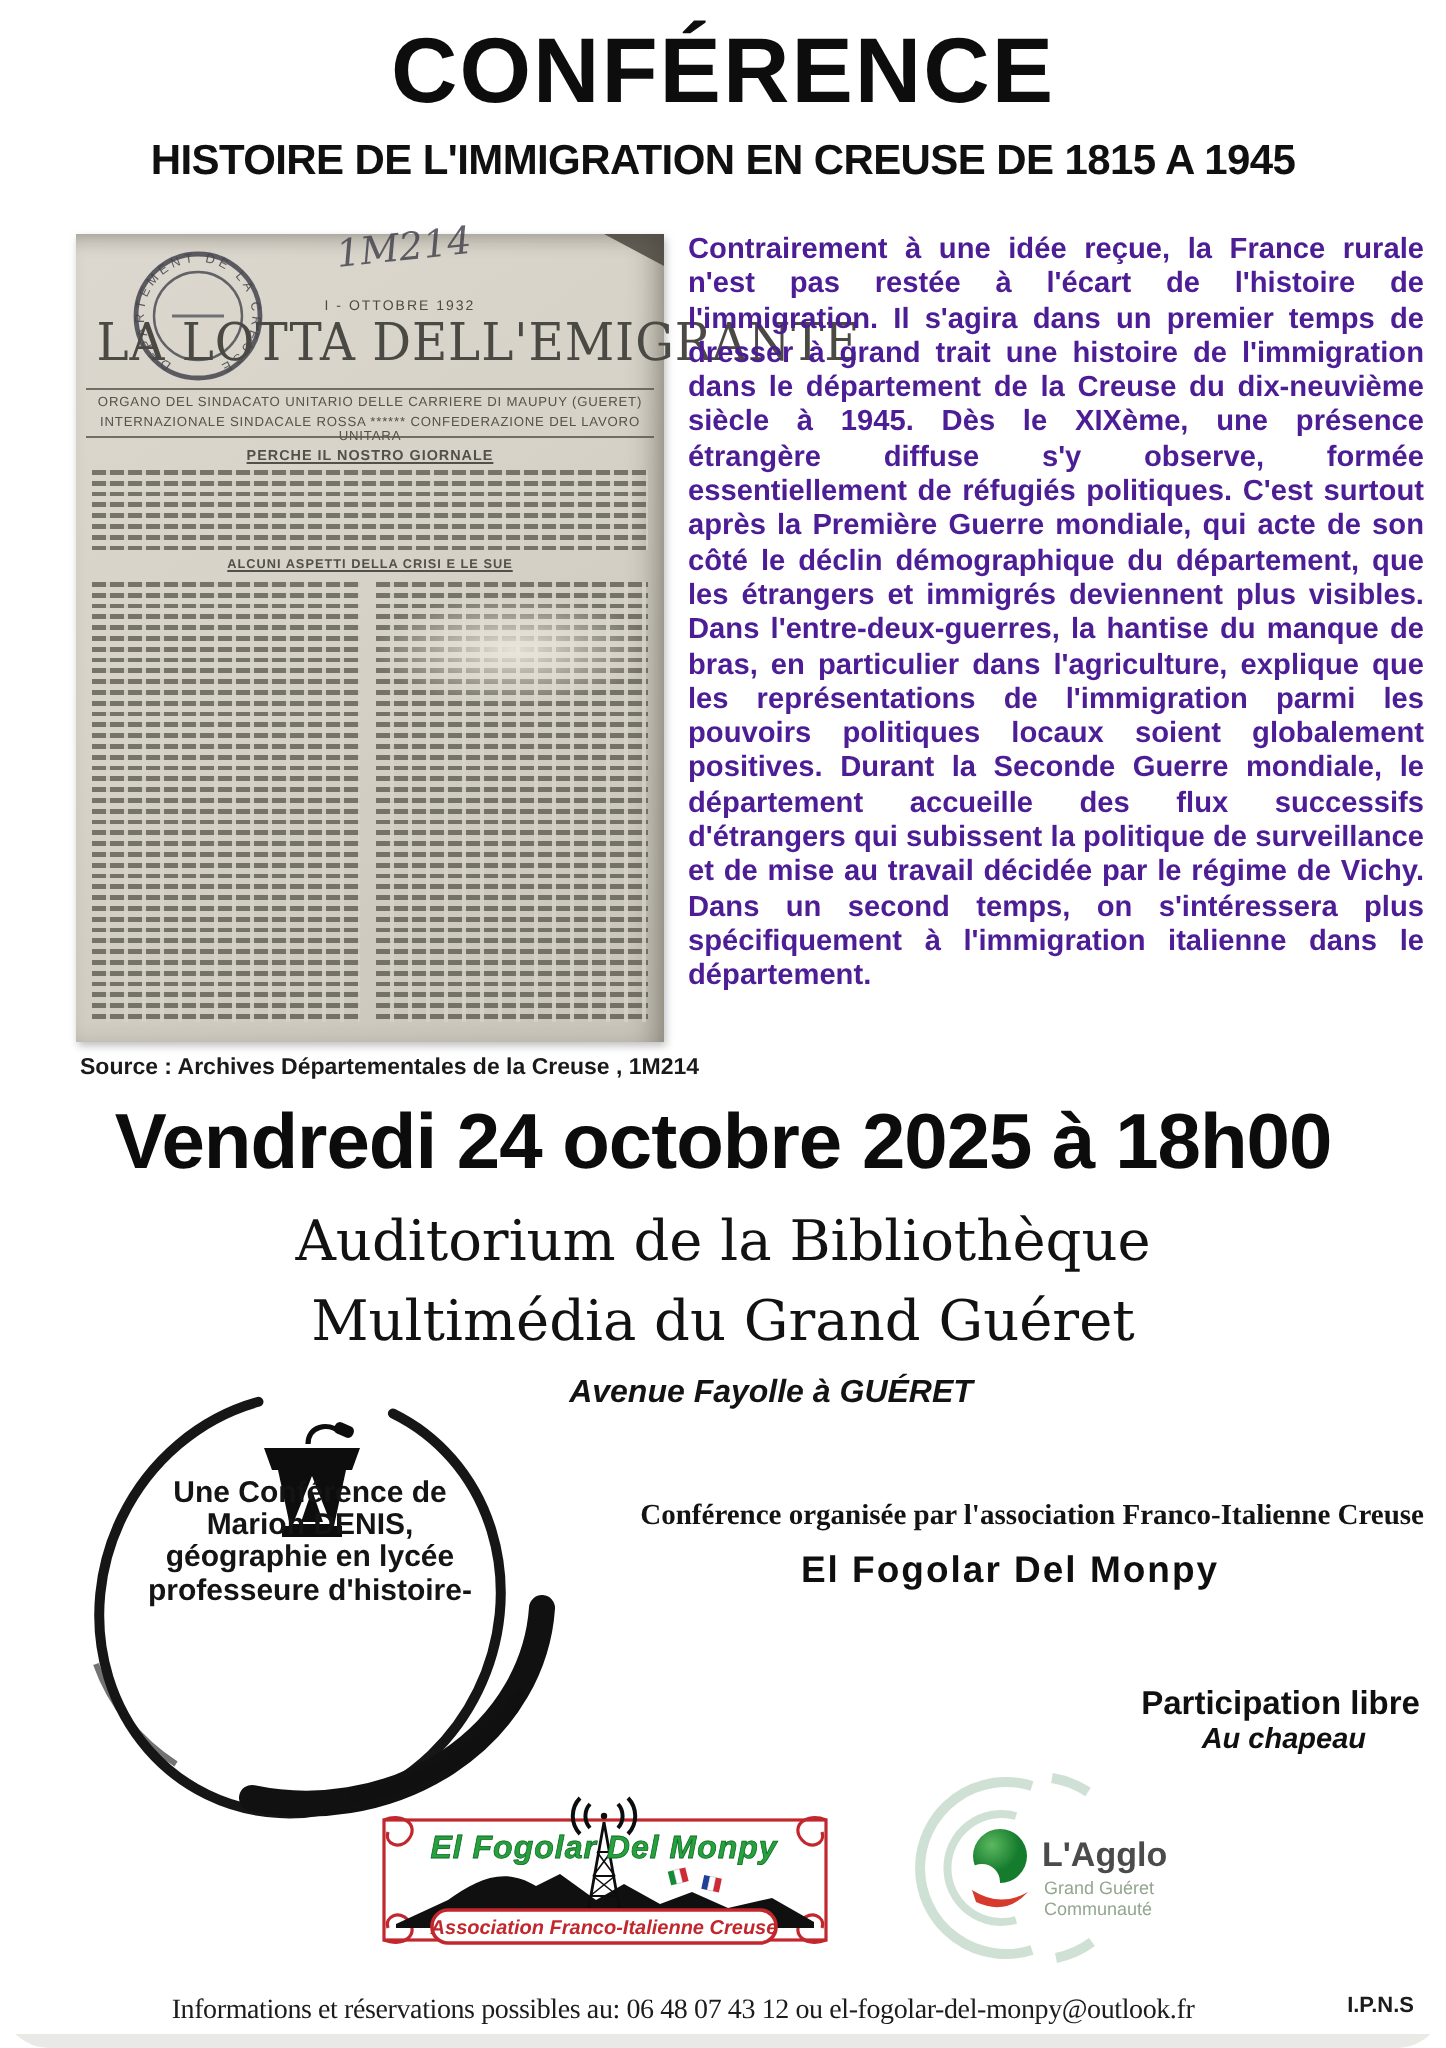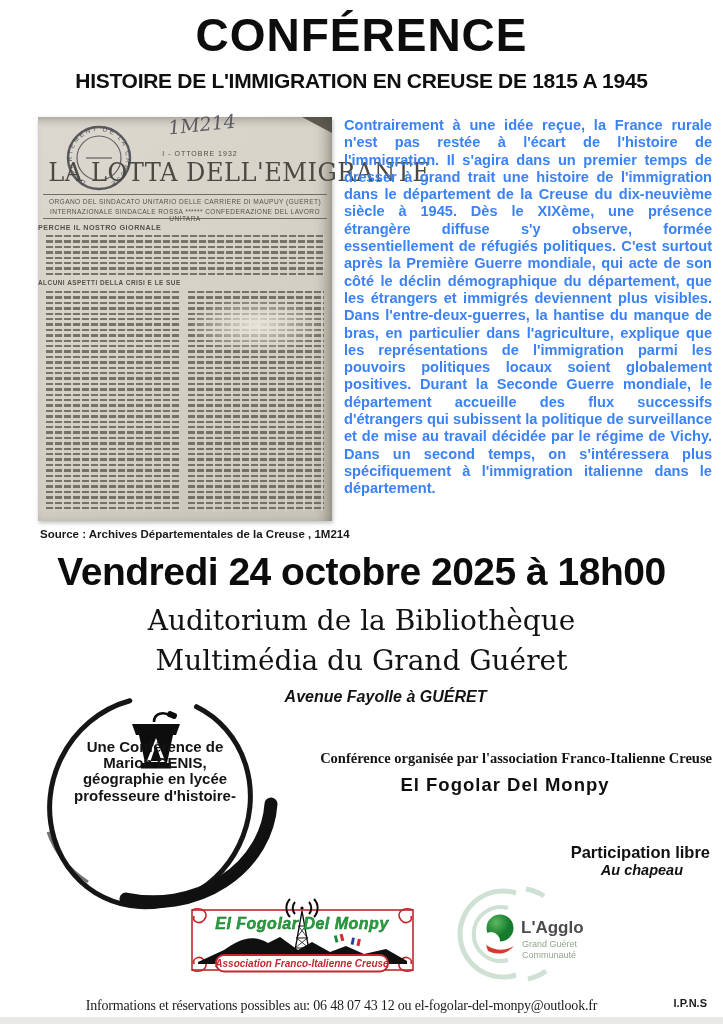--- a/index.html
+++ b/index.html
@@ -1,17 +1,17 @@
 <!DOCTYPE html>
 <html><head>
 <meta charset="utf-8">
 <style>
   html,body{margin:0;padding:0;background:#ffffff;}
   .poster{position:relative;width:723px;height:1024px;background:#fff;overflow:hidden;
-          font-family:"Liberation Sans",sans-serif;color:#111;}
+          font-family:"Liberation Sans",sans-serif;color:#111;border-radius:25px;}
   .abs{position:absolute;}
 
   .title{top:8px;left:0;right:0;text-align:center;font-size:46px;font-weight:800;
          letter-spacing:1px;color:#0d0d0d;}
   .subtitle{top:69px;left:0;right:0;text-align:center;font-size:21px;font-weight:800;
             letter-spacing:-0.3px;color:#101010;}
 
   
   .scan{left:38px;top:117px;width:294px;height:404px;
         background:linear-gradient(145deg,#dcd8cf 0%,#d6d2c7 45%,#c8c4b9 100%);
@@ -25,35 +25,35 @@
   .npDate{position:absolute;left:0;top:33px;width:100%;text-align:center;padding-left:30px;
         box-sizing:border-box;font-size:7px;letter-spacing:1px;color:#4e4b42;}
   .masthead{position:absolute;left:0;top:40px;width:100%;text-align:center;white-space:nowrap;
         font-family:"DejaVu Serif",serif;font-size:26px;color:#4b4944;letter-spacing:.5px;
         transform:scaleX(.93);transform-origin:center;}
   .npRule{position:absolute;left:5px;right:5px;border-top:1.5px solid #57544b;opacity:.8;}
   .r1{top:77px;} .r2{top:101px;}
   .npSub{position:absolute;left:0;top:81px;width:100%;text-align:center;font-size:6.6px;
         letter-spacing:.4px;color:#55524a;}
   .npSub2{top:91px;}
-  .npHead{position:absolute;left:0;top:106px;width:100%;font-size:7.2px;
-        font-weight:700;color:#53504a;letter-spacing:.5px;}
+  .npHead{position:absolute;left:0;top:106px;width:100%;text-align:center;font-size:7.2px;
+        font-weight:700;text-decoration:underline;color:#53504a;letter-spacing:.5px;}
   .npHeadB{top:162px;font-size:6.4px;}
   .tx{position:absolute;opacity:.78;
       background-image:
         repeating-linear-gradient(90deg,rgba(216,212,201,0) 0 7px,rgba(216,212,201,.92) 7px 9px),
         repeating-linear-gradient(180deg,#5c594f 0 2.4px,rgba(0,0,0,0) 2.4px 5.4px);}
   .t1{left:8px;top:118px;width:278px;height:40px;}
   .t2{left:8px;top:174px;width:134px;height:220px;}
   .t3{left:150px;top:174px;width:136px;height:220px;}
   .flare{position:absolute;left:148px;top:180px;width:140px;height:56px;
       background:radial-gradient(ellipse at center,rgba(235,231,220,.95) 0%,rgba(235,231,220,0) 70%);}
 
   .para{left:344px;top:117px;width:368px;font-size:14.6px;font-weight:700;line-height:17.3px;
-        text-align:justify;color:#3b82f6;}
+        text-align:justify;color:#4c1d95;}
   .source{left:40px;top:528px;font-size:11.5px;font-weight:700;color:#1a1a1a;}
 
   .dateLine{top:550px;left:0;right:0;text-align:center;font-size:39px;font-weight:800;
         letter-spacing:-0.5px;color:#0c0c0c;}
   .venue{left:0;right:0;text-align:center;font-family:"DejaVu Serif",serif;font-size:28px;
         color:#121212;}
   .v1{top:604px;} .v2{top:644px;}
   .address{top:688px;left:0;right:0;text-align:center;font-size:16px;font-weight:700;
         font-style:italic;color:#131313;padding-left:48px;}
 

